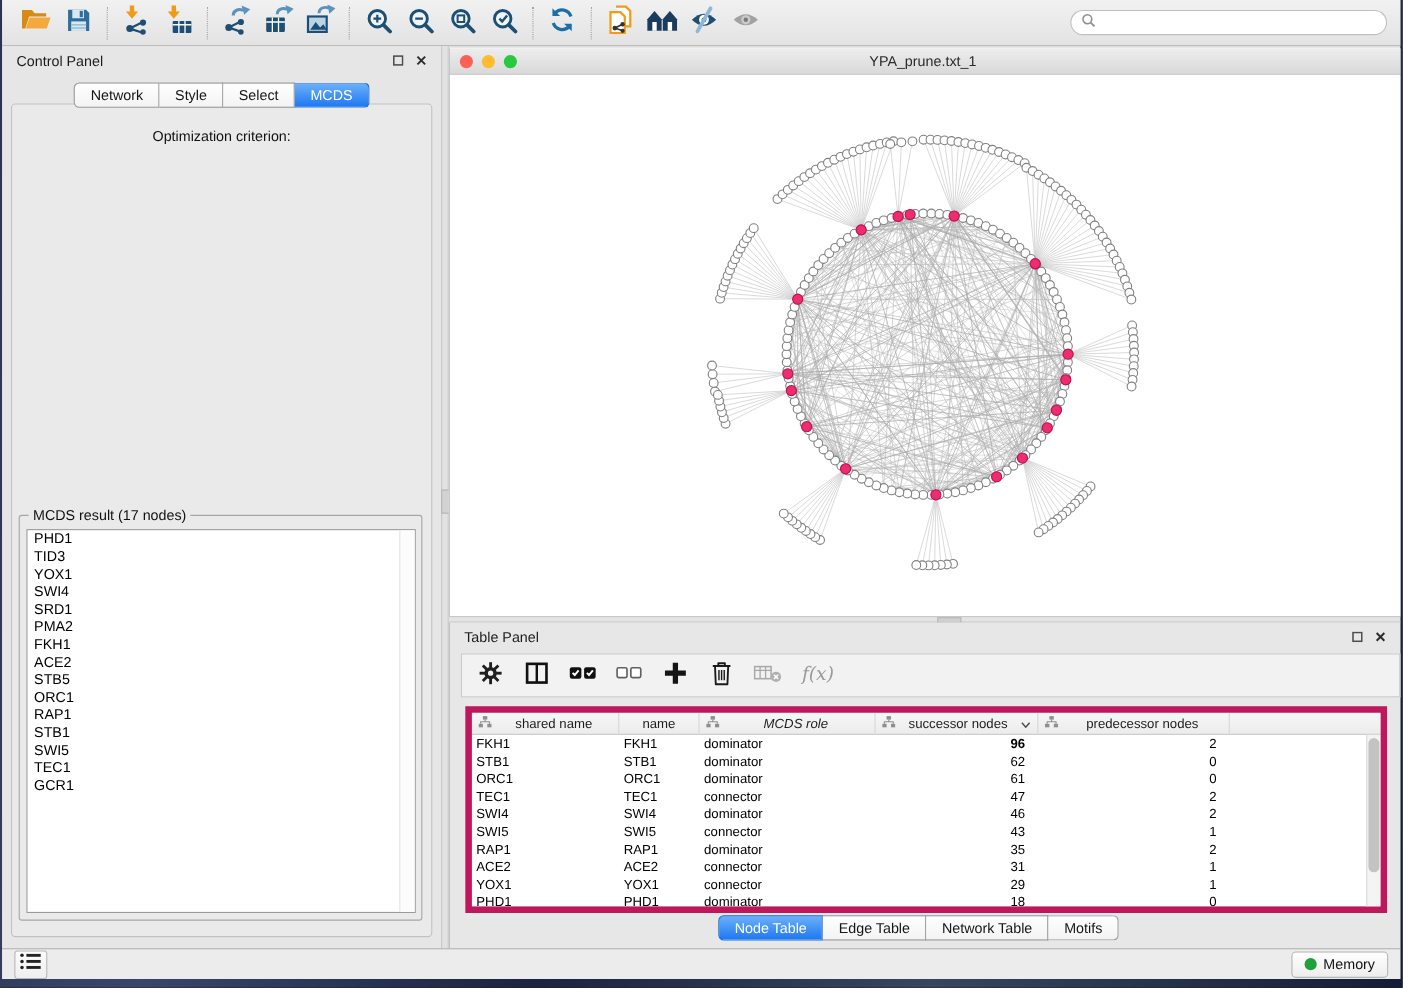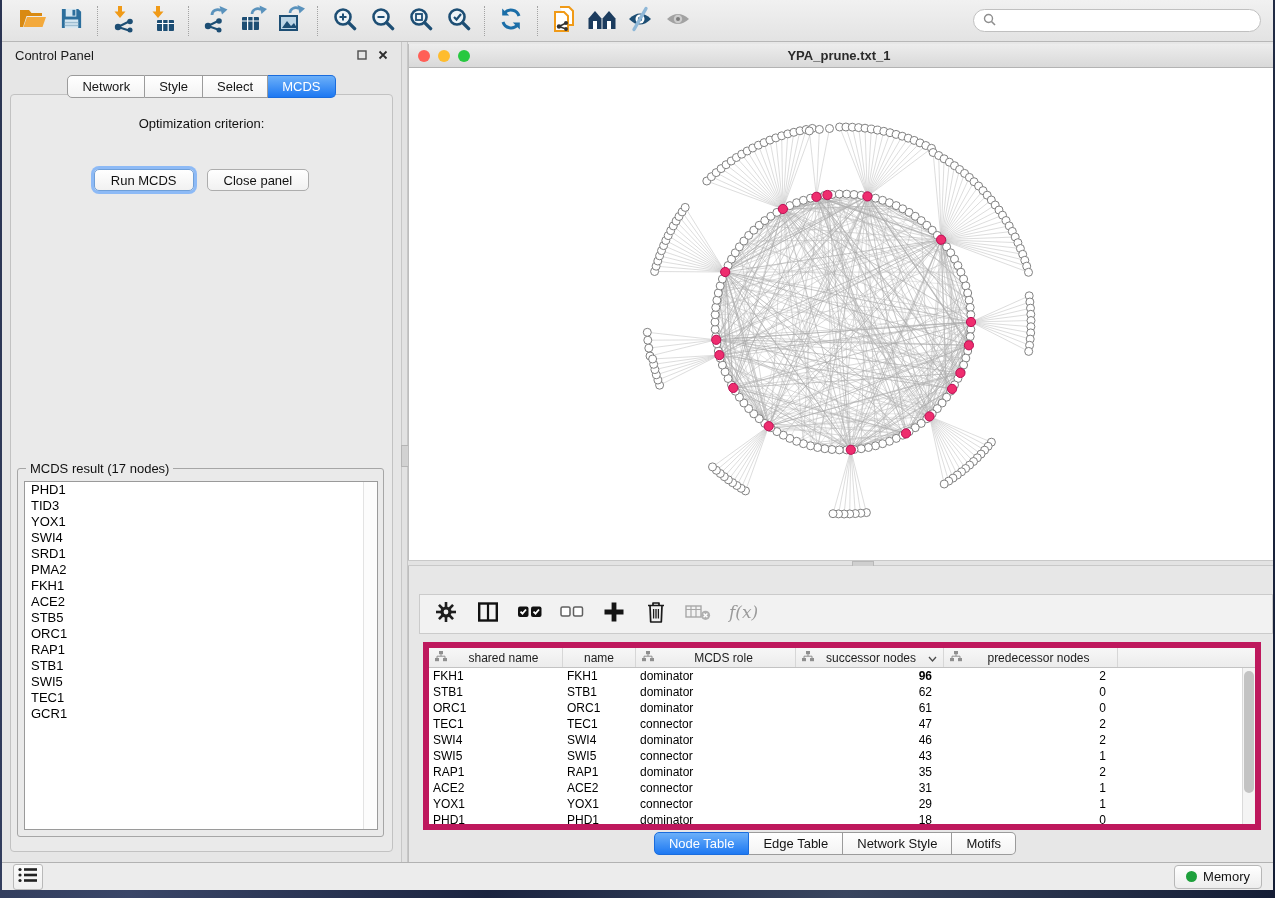--- a/index.html
+++ b/index.html
@@ -60,21 +60,21 @@
   .hsplit{position:absolute;left:406px;right:0;top:560px;height:6px;background:#e3e3e3;
     border-top:1px solid #c9c9c9;border-bottom:1px solid #c9c9c9;box-sizing:border-box;}
   .hsplit .handle{position:absolute;left:444px;top:0;width:20px;height:4px;background:#cfcfcf;border:1px solid #b8b8b8;}
 
   
   .network-panel{position:absolute;left:406px;right:0;top:44px;height:516px;background:#fff;border-left:1px solid #bdbdbd;box-sizing:border-box;}
   .net-titlebar{position:relative;height:24px;background:linear-gradient(#ededed,#d9d9d9);
     border-bottom:1px solid #b3b3b3;display:flex;align-items:center;padding:0 9px;box-sizing:border-box;}
   .traffic{display:flex;gap:8px;z-index:2;}
   .light{width:12px;height:12px;border-radius:50%;}
-  .net-title{position:absolute;left:0;right:4px;text-align:center;font-size:13px;font-weight:700;color:#2a2a2a;}
+  .net-title{position:absolute;left:0;right:4px;text-align:center;font-size:13px;font-weight:400;color:#2a2a2a;}
   .net-canvas{position:absolute;top:24px;left:0;right:0;bottom:0;background:#fff;}
   .net-canvas svg{display:block;}
 
   
   .table-panel{position:absolute;left:406px;right:0;top:566px;bottom:28px;background:#e7e7e7;border-left:1px solid #bdbdbd;box-sizing:border-box;}
   .tp-toolbar{position:absolute;left:10px;right:0;top:28px;height:40px;background:#f2f2f2;
     border:1px solid #cactus;border:1px solid #cbcbcb;display:flex;align-items:center;gap:16px;padding:0 13px;box-sizing:border-box;}
   .tp-tbtn{display:flex;align-items:center;justify-content:center;min-width:26px;height:28px;}
   .tp-table{position:absolute;left:14px;right:12px;top:76px;bottom:32px;background:#fff;border:6px solid #be185d;box-sizing:border-box;overflow:hidden;}
   .tp-thead{display:flex;height:20px;background:linear-gradient(#f7f7f7,#ececec);border-bottom:1px solid #c3c3c3;box-sizing:border-box;}
@@ -261,24 +261,20 @@
         </span>
       </div>
       <div class="cp-tabs" id="cp-tabs">
           <div class="tab">Network</div>
           <div class="tab">Style</div>
           <div class="tab">Select</div>
           <div class="tab active">MCDS</div>
         </div>
       <div class="cp-box">
         <div class="opt-label">Optimization criterion:</div>
-        <div class="btn-row">
-          <button class="push-btn focus-ring">Run MCDS</button>
-          <button class="push-btn">Close panel</button>
-        </div>
         <div class="mcds-fieldset">
           <span class="mcds-legend">MCDS result (17 nodes)</span>
           <div class="mcds-list" id="mcds-list">
 
           <div class="mcds-item">PHD1</div>
               <div class="mcds-item">TID3</div>
               <div class="mcds-item">YOX1</div>
               <div class="mcds-item">SWI4</div>
               <div class="mcds-item">SRD1</div>
               <div class="mcds-item">PMA2</div>
@@ -1113,20 +1109,35 @@
             <circle cx="559.9" cy="277.3" r="4.6" fill="#EE2D6E" stroke="#BE0E56" stroke-width="1"></circle>
           </svg>
       </div>
     </div>
 
     <div class="hsplit">
         <div class="handle"></div>
       </div>
 
     <div class="table-panel">
+      <div class="panel-titlebar">
+        <span class="panel-title">Table Panel</span>
+        <span class="win-icons">
+          <span id="tp-float">
+              <svg width="10" height="10" viewBox="0 0 10 10">
+                <rect x="1" y="1" width="8" height="8" fill="none" stroke="#4d4d4d" stroke-width="1.4"></rect>
+              </svg>
+            </span>
+          <span id="tp-close">
+              <svg width="10" height="10" viewBox="0 0 10 10">
+                <path d="M1.5 1.5l7 7M8.5 1.5l-7 7" stroke="#2d2d2d" stroke-width="1.8"></path>
+              </svg>
+            </span>
+        </span>
+      </div>
       <div class="tp-toolbar" id="tp-toolbar">
           <div class="tp-tbtn">
             <span><svg width="24" height="24" viewBox="0 0 24 24">
                 <rect x="10.7" y="2" width="2.6" height="5" transform="rotate(0 12 12)" fill="#1f1f1f"></rect>
                 <rect x="10.7" y="2" width="2.6" height="5" transform="rotate(45 12 12)" fill="#1f1f1f"></rect>
                 <rect x="10.7" y="2" width="2.6" height="5" transform="rotate(90 12 12)" fill="#1f1f1f"></rect>
                 <rect x="10.7" y="2" width="2.6" height="5" transform="rotate(135 12 12)" fill="#1f1f1f"></rect>
                 <rect x="10.7" y="2" width="2.6" height="5" transform="rotate(180 12 12)" fill="#1f1f1f"></rect>
                 <rect x="10.7" y="2" width="2.6" height="5" transform="rotate(225 12 12)" fill="#1f1f1f"></rect>
                 <rect x="10.7" y="2" width="2.6" height="5" transform="rotate(270 12 12)" fill="#1f1f1f"></rect>
@@ -1186,21 +1197,21 @@
                   <rect x="4" y="0" width="4" height="3.2" fill="#8f8f8f"></rect>
                   <rect x="0" y="7" width="4" height="3.2" fill="#8f8f8f"></rect>
                   <rect x="8" y="7" width="4" height="3.2" fill="#8f8f8f"></rect>
                   <path d="M6 3v2.2M2 7V5.2h8V7" fill="none" stroke="#8f8f8f" stroke-width="1"></path>
                 </svg></span>
               <span class="lbl">shared name</span>
             </div>
             <div class="th" style="width: 73px;">
               <span class="lbl">name</span>
             </div>
-            <div class="th" style="width: 160px;">
+            <div class="th" style="width: 160px; font-style: italic;">
               <span><svg width="12" height="11" viewBox="0 0 12 11">
                   <rect x="4" y="0" width="4" height="3.2" fill="#8f8f8f"></rect>
                   <rect x="0" y="7" width="4" height="3.2" fill="#8f8f8f"></rect>
                   <rect x="8" y="7" width="4" height="3.2" fill="#8f8f8f"></rect>
                   <path d="M6 3v2.2M2 7V5.2h8V7" fill="none" stroke="#8f8f8f" stroke-width="1"></path>
                 </svg></span>
               <span class="lbl">MCDS role</span>
             </div>
             <div class="th" style="width: 148px;">
               <span><svg width="12" height="11" viewBox="0 0 12 11">
@@ -1297,21 +1308,21 @@
               <div class="td num" style="width: 174px;">0</div>
             </div>
           </div>
         <div class="tp-vscroll">
             <div class="thumb"></div>
           </div>
       </div>
       <div class="tp-tabs" id="tp-tabs">
           <div class="tab active">Node Table</div>
           <div class="tab">Edge Table</div>
-          <div class="tab">Network Style</div>
+          <div class="tab">Network Table</div>
           <div class="tab">Motifs</div>
         </div>
     </div>
 
     <div class="status-bar">
       <span class="list-btn">
           <span id="list-ic"><svg width="22" height="18" viewBox="0 0 22 18">
               <circle cx="3" cy="3.5" r="1.6" fill="#222"></circle>
               <circle cx="3" cy="9" r="1.6" fill="#222"></circle>
               <circle cx="3" cy="14.5" r="1.6" fill="#222"></circle>

